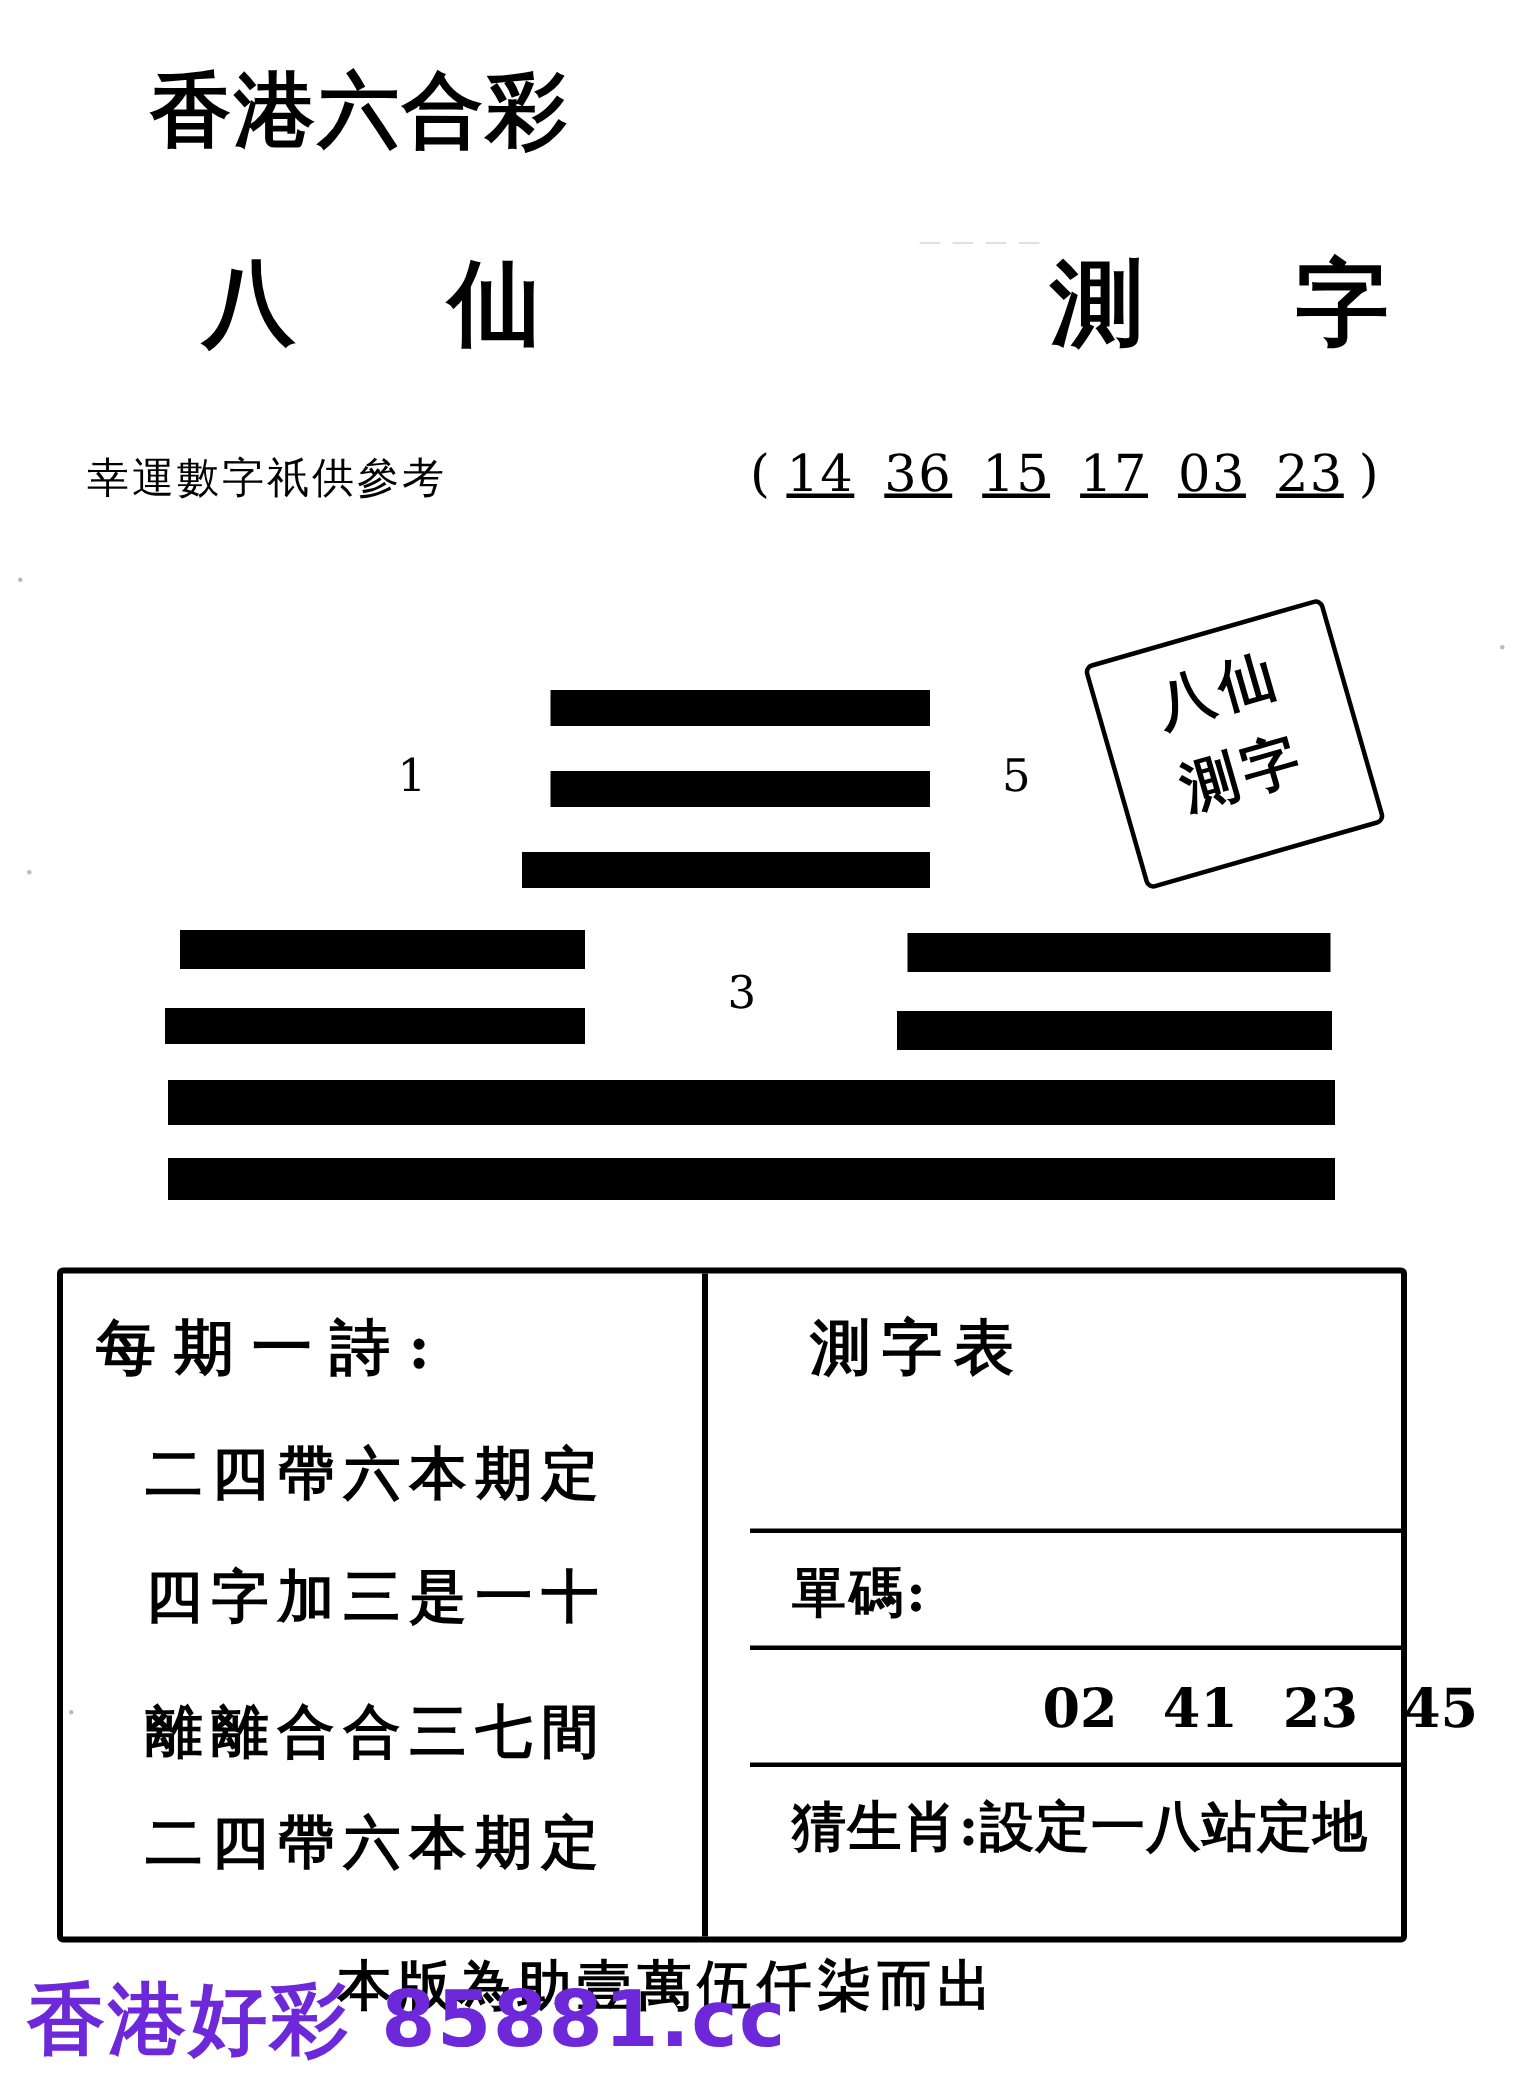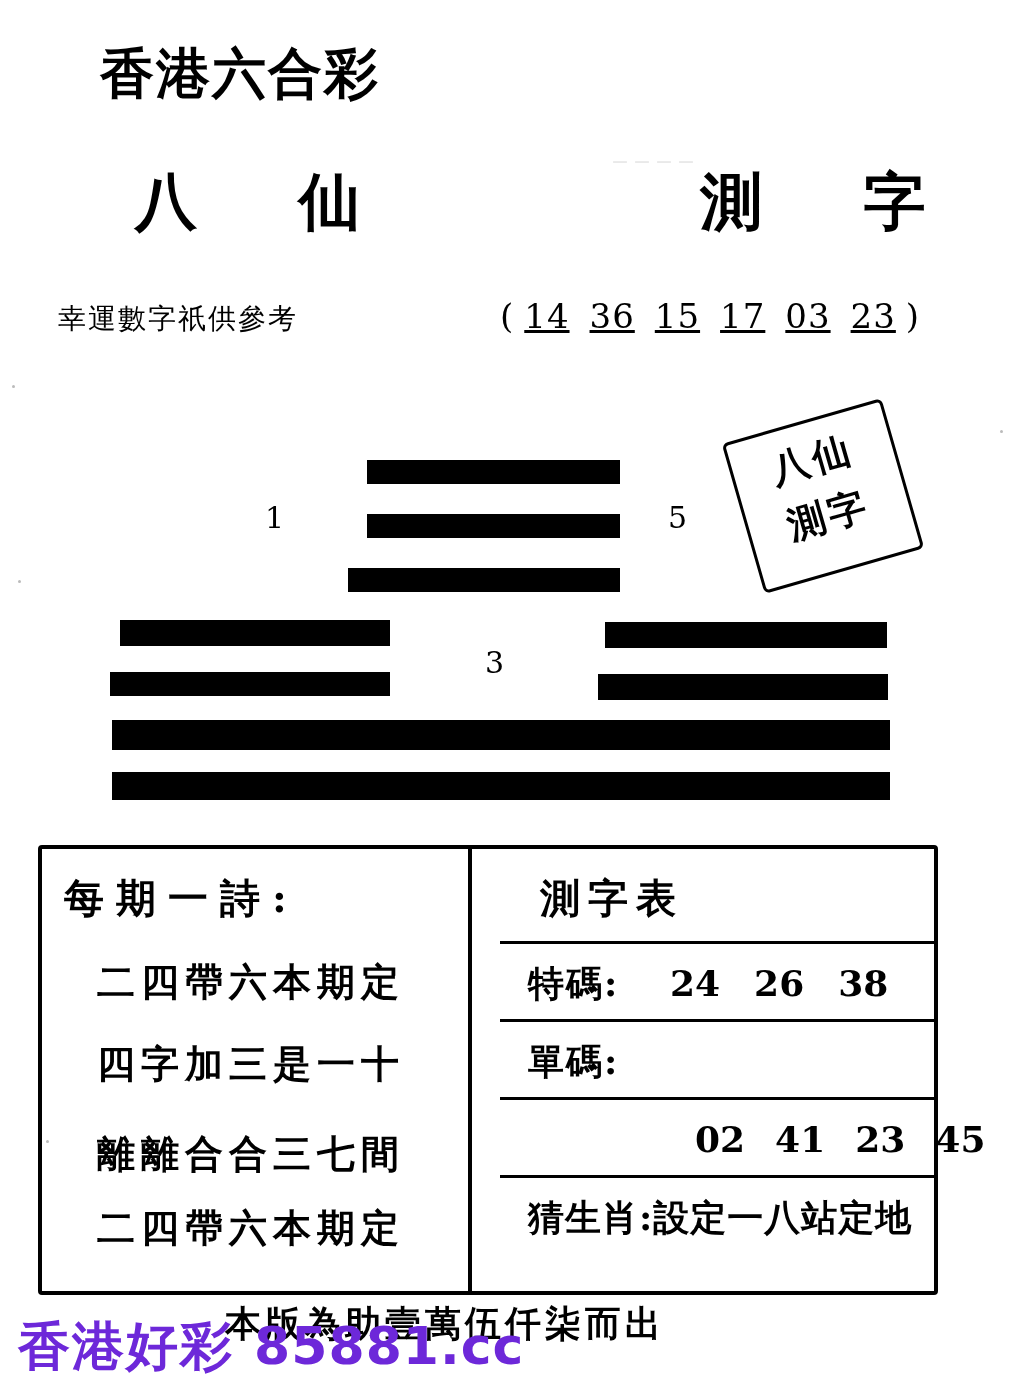--- a/index.html
+++ b/index.html
@@ -275,26 +275,20 @@
       <div class="poem-title">每期一詩:</div>
       <div class="poem-line pl1">二四帶六本期定</div>
       <div class="poem-line pl2">四字加三是一十</div>
       <div class="poem-line pl3">離離合合三七間</div>
       <div class="poem-line pl4">二四帶六本期定</div>
     </div>
 
     <div class="box-right">
       <div class="rt-head">測字表</div>
 
-      <div class="rt-row rr1">
-        <div class="rt-label">特碼:</div>
-        <div class="rt-vals">
-          <span>24</span><span>26</span><span>38</span>
-        </div>
-      </div>
 
       <div class="rt-row rr2">
         <div class="rt-label">單碼:</div>
       </div>
 
       <div class="rt-row rr3">
         <div class="rt-vals shift tight">
           <span>02</span><span>41</span><span>23</span><span>45</span>
         </div>
       </div>

